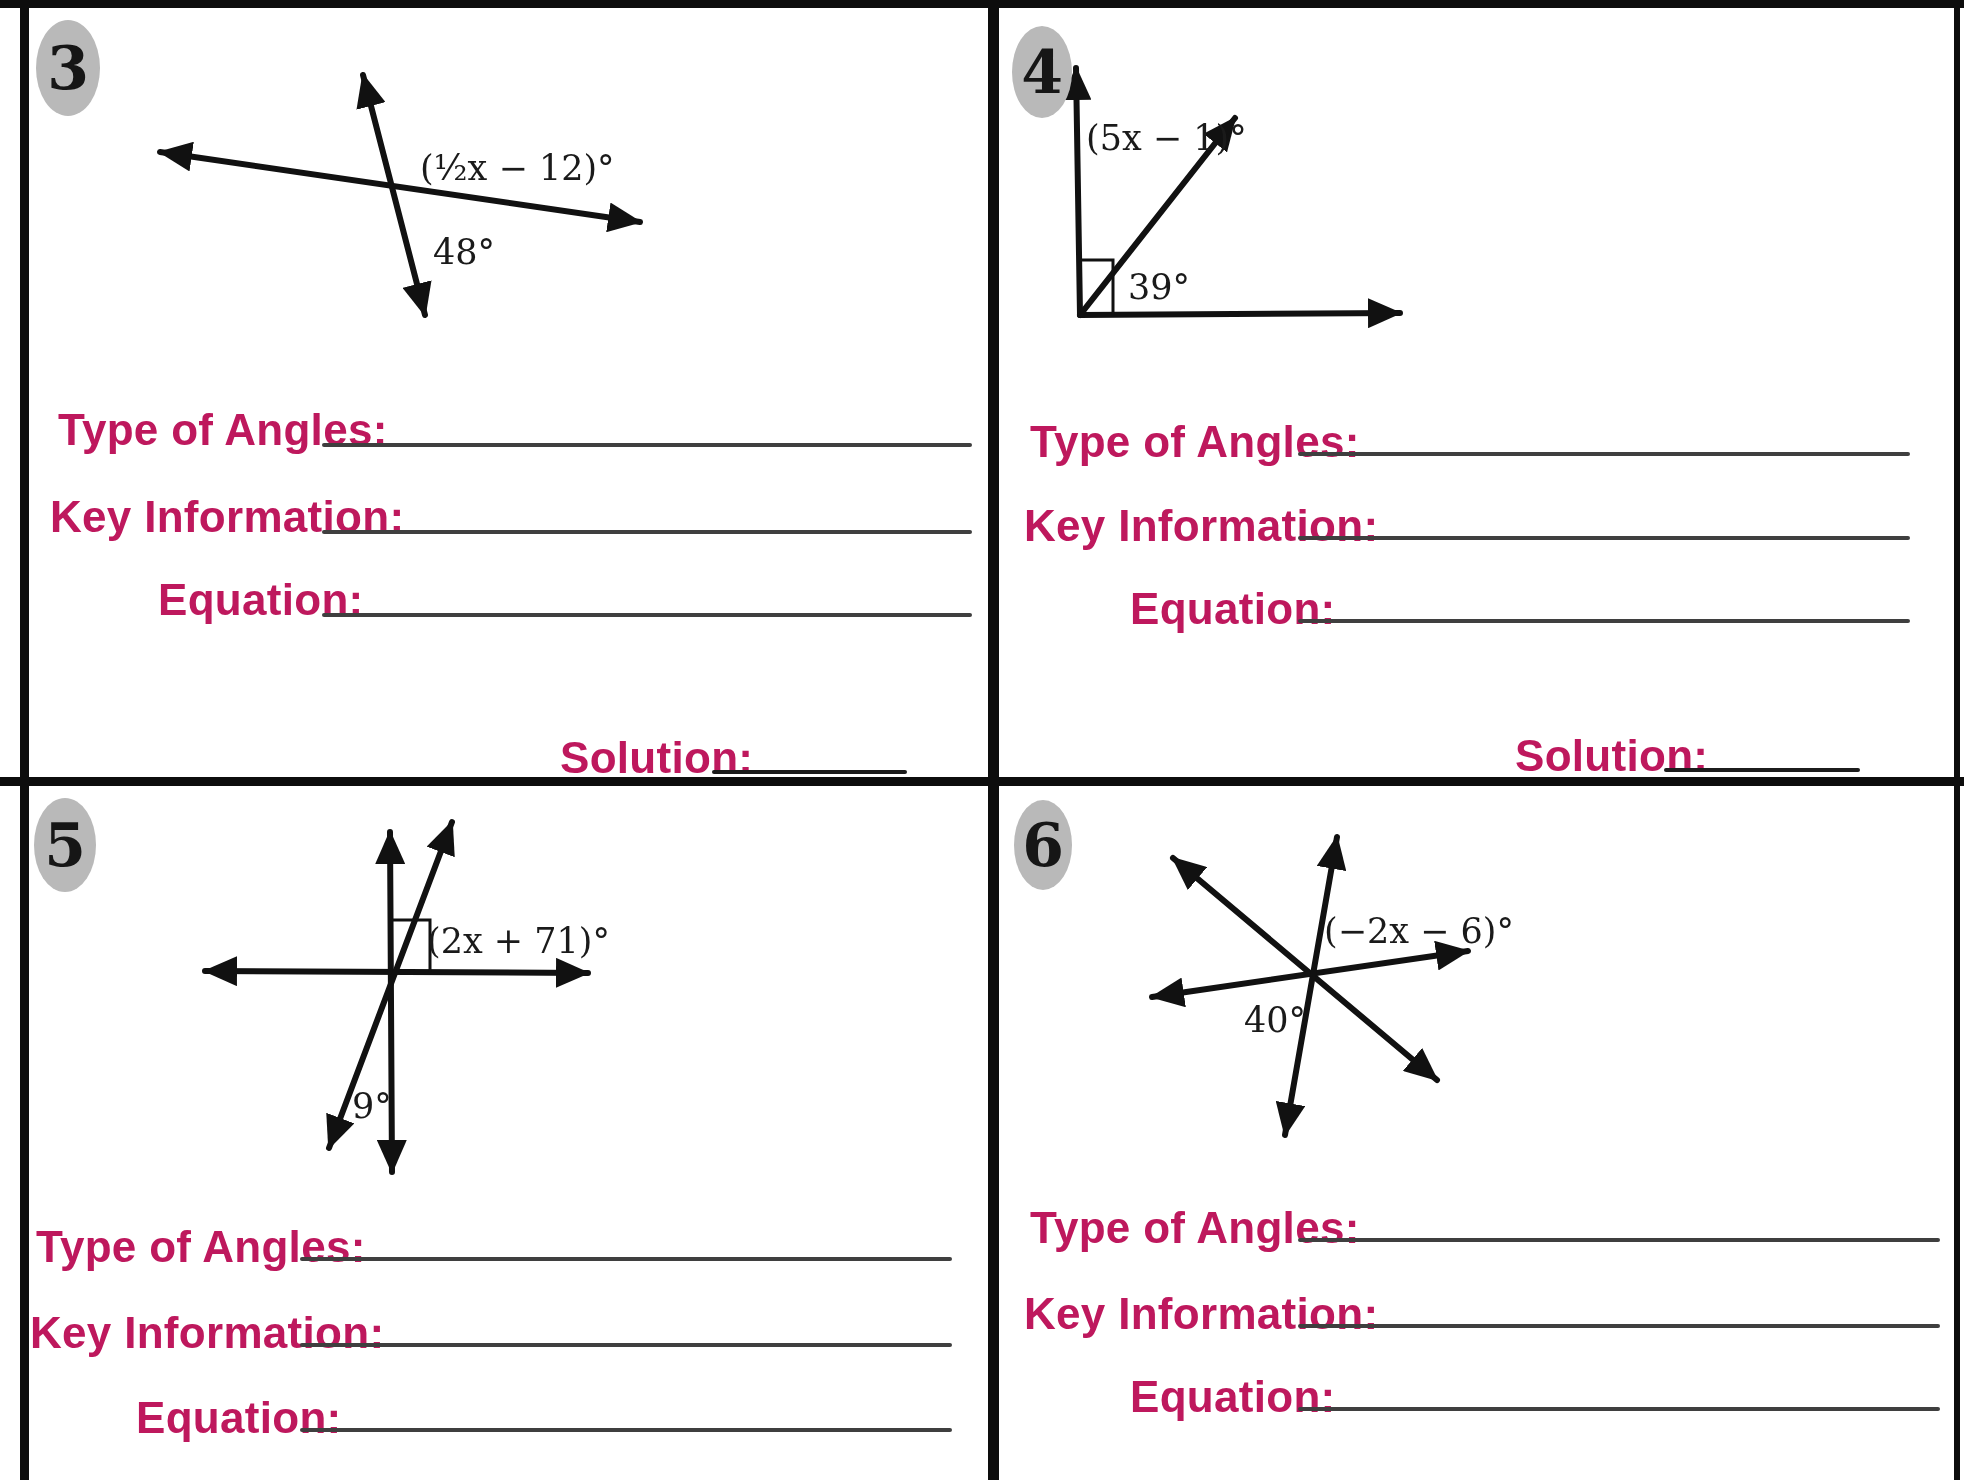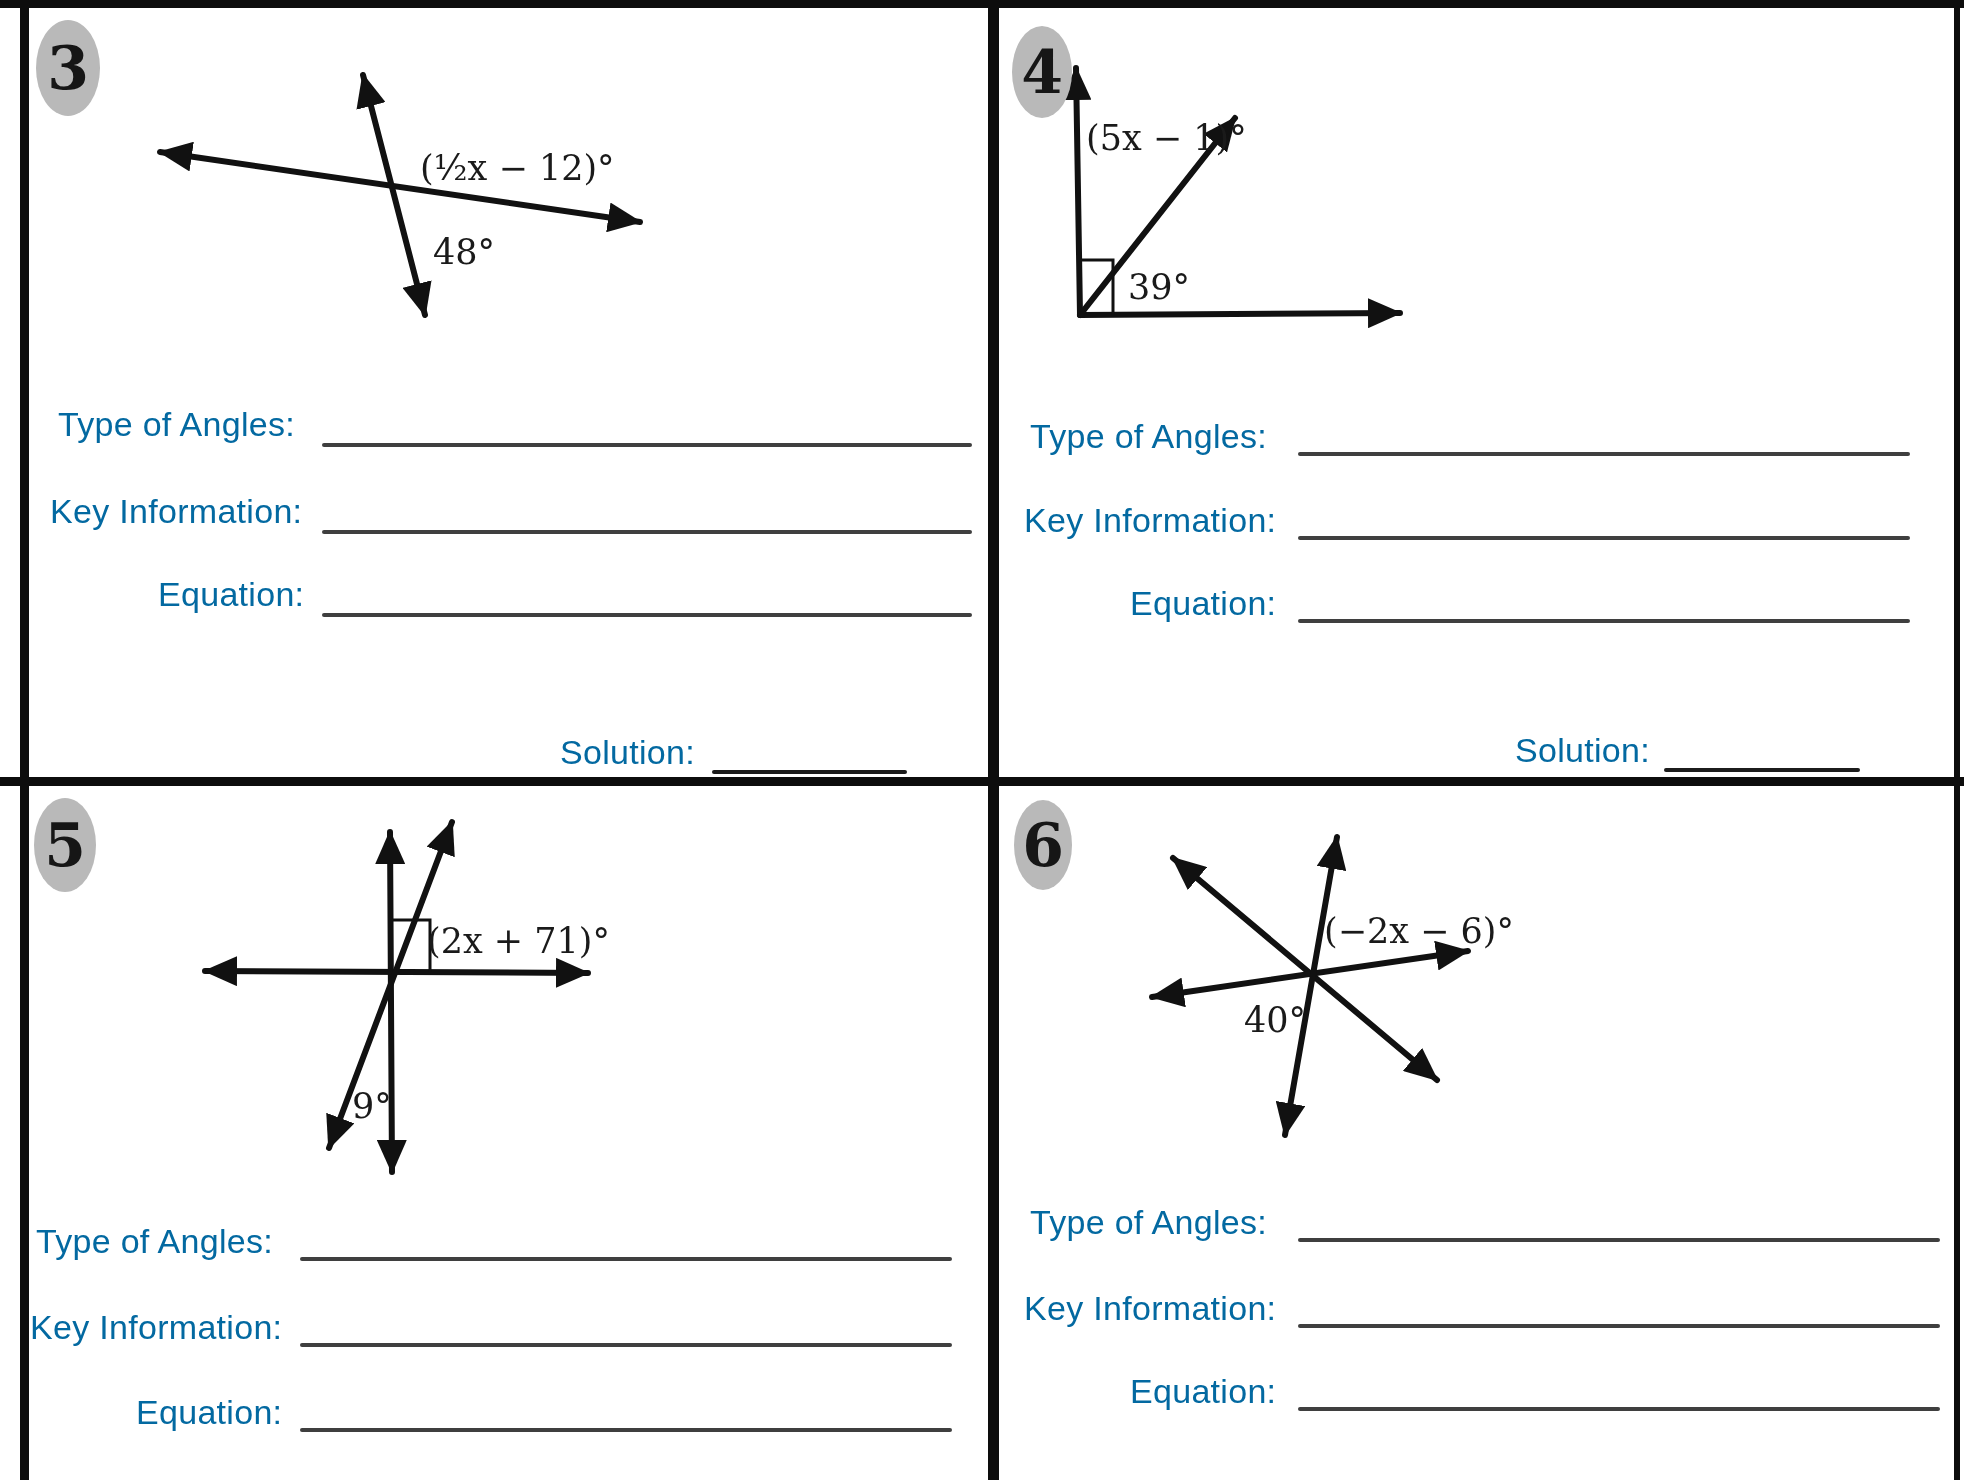--- a/index.html
+++ b/index.html
@@ -18,24 +18,24 @@
     background:#b9b9b9;
     border-radius:50%;
     display:flex;align-items:center;justify-content:center;
     font-family:"DejaVu Serif", serif;
     font-weight:bold;
     font-size:60px;
     color:#161616;
   }
   .lbl{
     position:absolute;
-    font-weight:400;
-    font-size:34px;
+    font-weight:700;
+    font-size:44px;
     letter-spacing:.3px;
-    color:#0369a1;
+    color:#be185d;
     white-space:nowrap;
   }
   .bline{
     position:absolute;
     height:4px;
     background:#3f3f3f;
     border-radius:2px;
   }
   .bline.sol{background:#1c1c1c;height:4px;}
   #diagram-layer{

